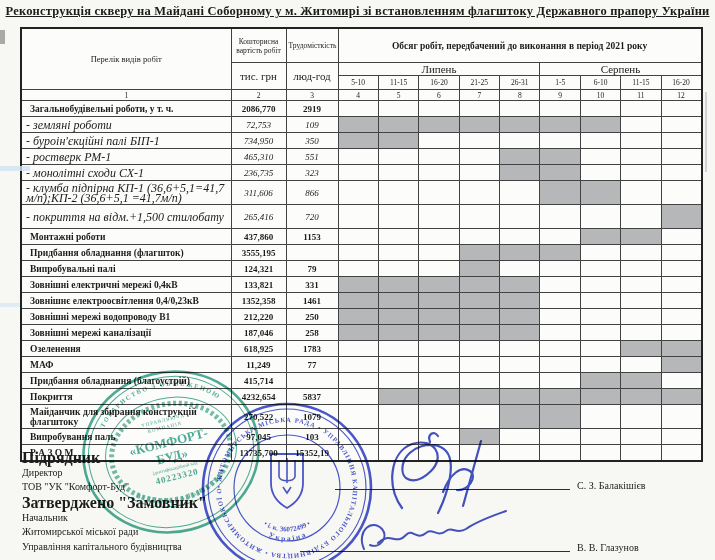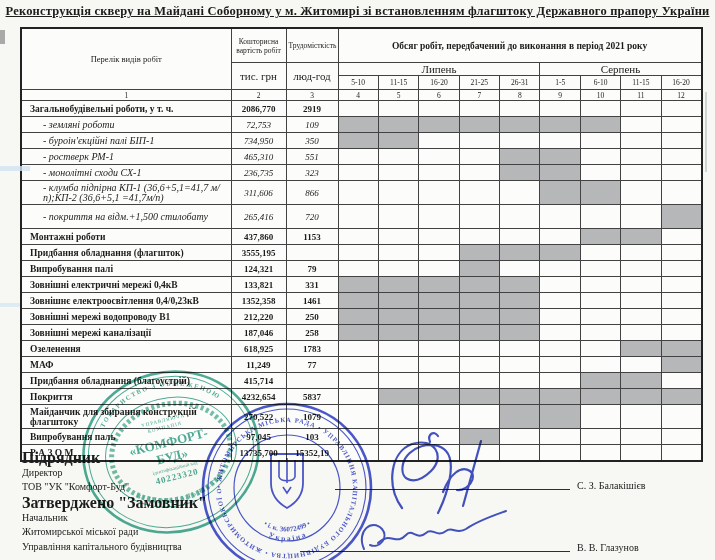--- a/index.html
+++ b/index.html
@@ -14,21 +14,21 @@
   .h1 th{height:33px;}
   .scope{font-size:9.5px;}
   .c1{font-size:8.5px;font-weight:normal;}
   .c2a,.c3a,.c2b,.c3b{font-size:7.5px;font-weight:normal;line-height:9px;}
   .h2 th{font-size:11px;height:12px;font-weight:normal;}
   .h3 th{font-size:7.5px;height:13px;font-weight:normal;}
   .h4 th{font-size:7.5px;height:10px;font-weight:normal;line-height:9px;}
   tbody td{height:15px;font-size:9.5px;line-height:10px;}
   tr.tall td{height:23px;}
   td.lbl{text-align:left;padding-left:8px;}
-  tr.sub td.lbl{font-style:italic;padding-left:21px;font-size:10px;}
+  tr.sub td.lbl{font-style:italic;padding-left:4px;font-size:12px;}
   tr.sub td.num{font-style:italic;}
   tr.main td.lbl,tr.total td.lbl{font-weight:bold;font-size:9.5px;}
   tr.main td.num,tr.total td.num{font-weight:bold;text-align:center;}
   td.num{text-align:center;font-size:9px;}
   td.shaded{background:var(--shade,#b6b7b9);}
   .footer-block{position:absolute;left:22px;font-size:10px;line-height:14.5px;}
   .fb1{top:451px;} .fb2{top:496px;}
   .fhead{font-weight:bold;font-size:16px;}
   .sigline{position:absolute;height:1px;background:#2e2e2e;}
   .sl1{left:335px;top:489px;width:235px;}
@@ -232,21 +232,21 @@
           <td class=""></td>
           <td class=""></td>
           <td class="shaded"></td>
           <td class="shaded"></td>
           <td class="shaded"></td>
           <td class=""></td>
           <td class=""></td>
           <td class=""></td>
         </tr>
         <tr class="main">
-          <td class="lbl">Випробування палі</td>
+          <td class="lbl">Випробувальні палі</td>
           <td class="num">124,321</td>
           <td class="num">79</td>
           <td class=""></td>
           <td class=""></td>
           <td class=""></td>
           <td class="shaded"></td>
           <td class=""></td>
           <td class=""></td>
           <td class=""></td>
           <td class=""></td>

